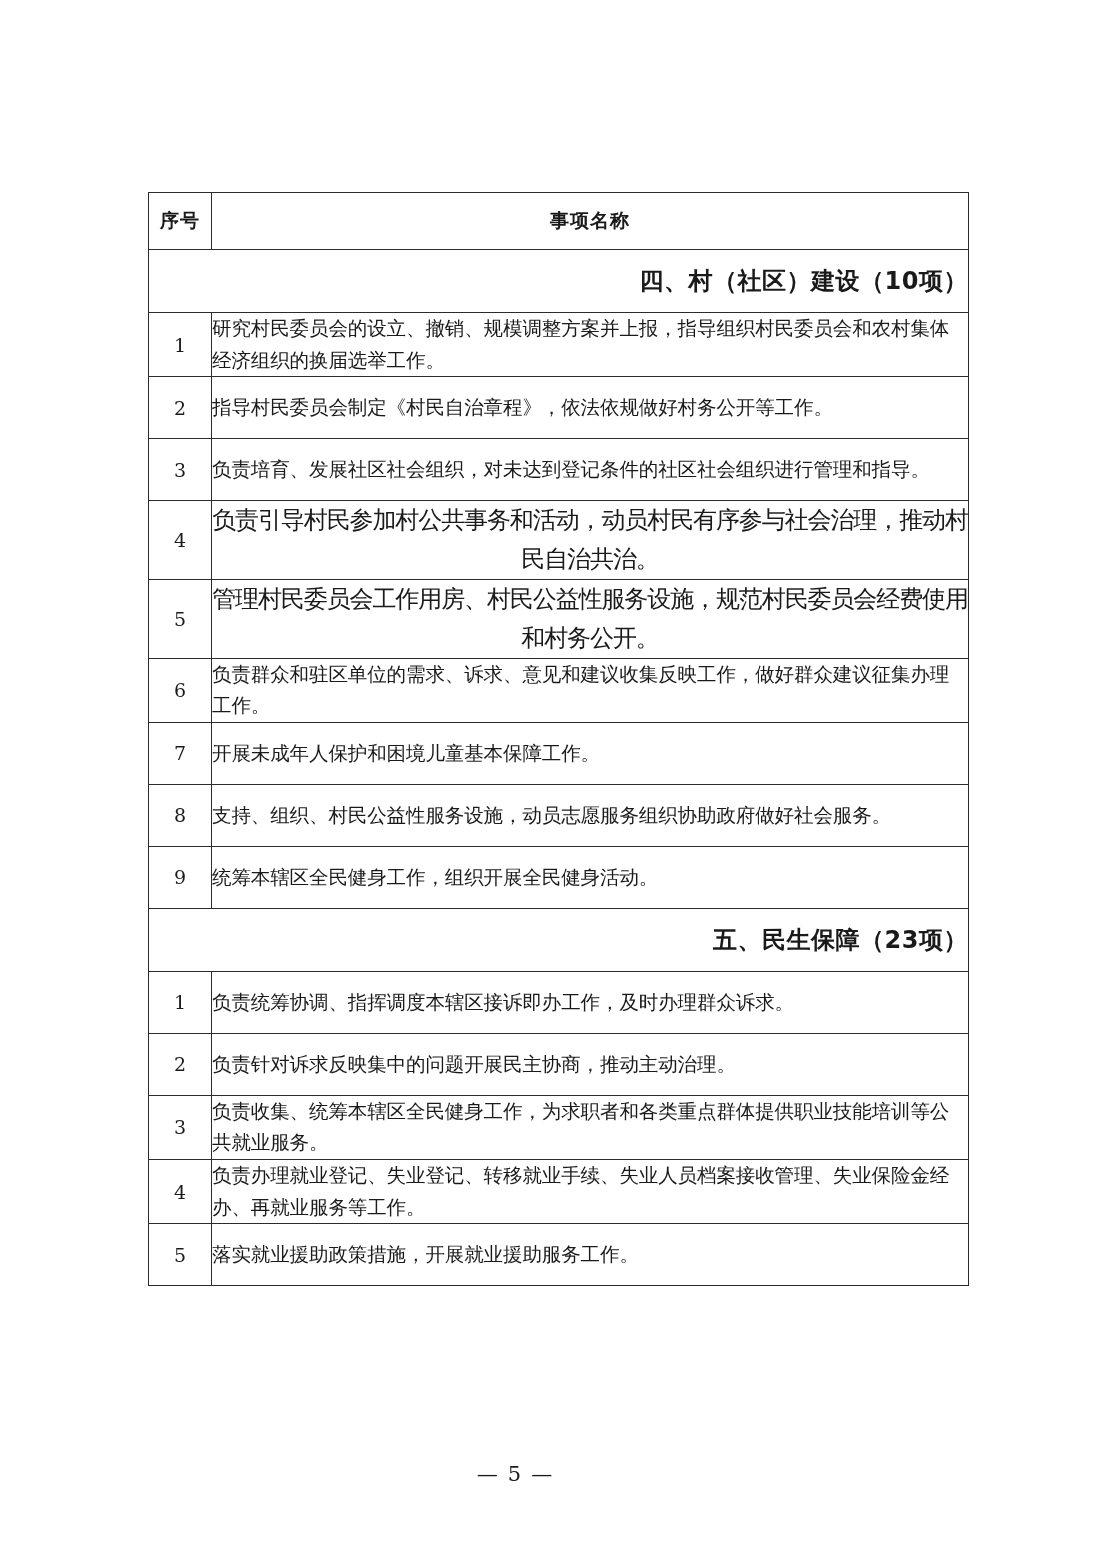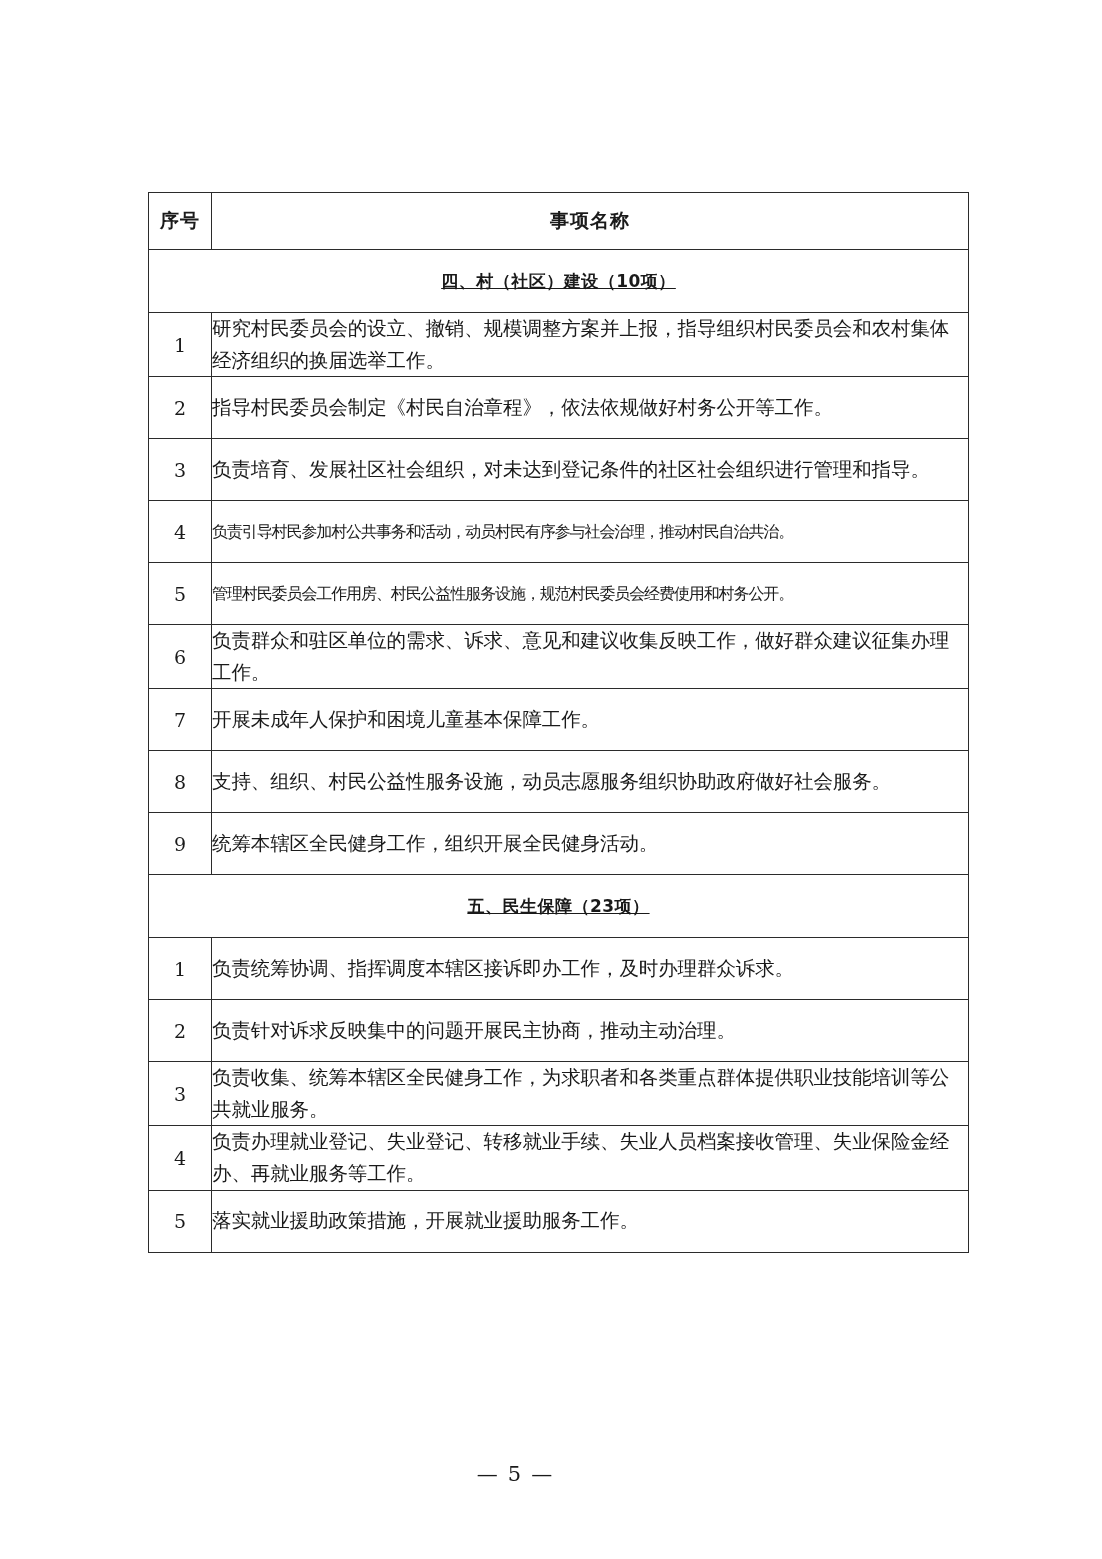--- a/index.html
+++ b/index.html
@@ -66,39 +66,39 @@
   
   .item-cell {
     padding: 9px 12px 9px 14px;
     font-size: 19.5px;
     line-height: 1.62;
     text-align: left;
     letter-spacing: -0.1px;
   }
   .item-cell.tight {
     letter-spacing: -1.1px;
-    font-size: 16px;
+    font-size: 24px;
+    text-align: center;
   }
   .item-cell.one-line {
     padding-top: 0;
     padding-bottom: 0;
     height: 61px;
   }
 
   
   .section-cell {
     height: 62px;
     padding: 0 0 0 14px;
     font-weight: bold;
-    font-size: 17px;
+    font-size: 24px;
     letter-spacing: 0.5px;
     font-family: "DejaVu Sans", "Liberation Sans", sans-serif;
-    text-align: center;
+    text-align: right;
     vertical-align: middle;
-    text-decoration: underline;
   }
 
   .page-footer {
     position: absolute;
     left: 0;
     top: 1462px;
     width: 1102px;
     text-align: center;
     padding-right: 70px;
     box-sizing: border-box;

